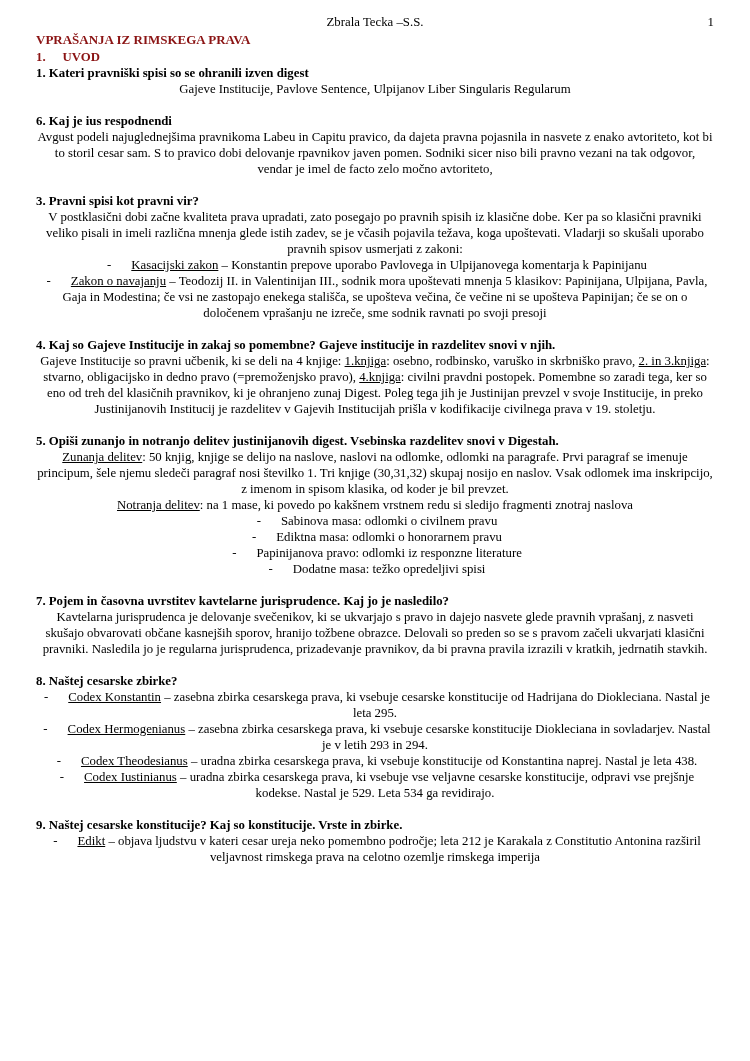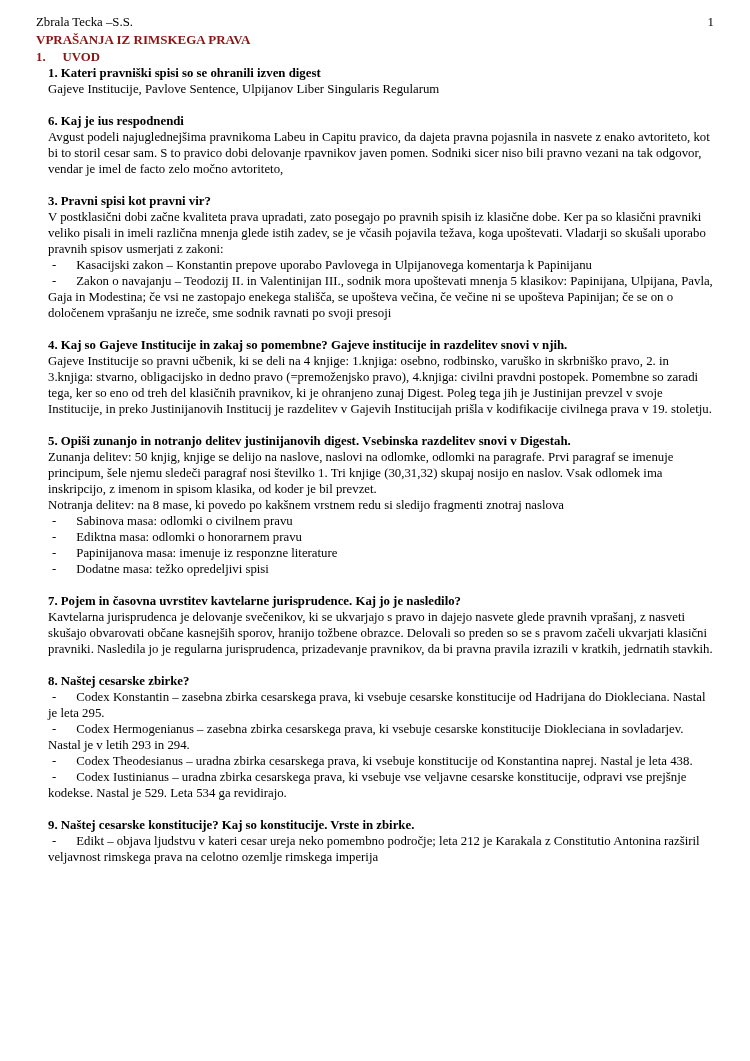--- a/index.html
+++ b/index.html
@@ -21,58 +21,60 @@
     text-align: left;
   }
   .page-number {
     position: absolute;
     top: 14px;
     right: 36px;
     font-size: 12.8px;
   }
   .author-line {
     font-size: 12.8px;
+    text-align: center;
   }
   .doc-title {
     font-weight: bold;
     font-size: 13px;
     line-height: 19px;
     color: #8b1414;
   }
   .chapter {
     margin-top: 0;
     font-weight: bold;
     color: #8b1414;
   }
   .chapter .ch-gap {
     display: inline-block;
     width: 17px;
   }
   section.qa {
     margin-top: 16px;
-    margin-left: 12px;
   }
   section.qa.first {
     margin-top: 0;
   }
   .qh {
     font-weight: bold;
   }
   .para, .li {
     font-weight: normal;
+    text-align: center;
   }
   .li .dash {
     display: inline-block;
     margin-left: 4px;
   }
   .li .gap {
     display: inline-block;
     width: 20px;
   }
   .run.u {
+    text-decoration: underline;
   }
 </style>
 </head>
 <body>
 
 <div class="page">
   <div class="page-number">1</div>
   <div class="author-line">Zbrala Tecka –S.S.</div>
   <div class="doc-title" style="color: rgb(139, 20, 20);">VPRAŠANJA IZ RIMSKEGA PRAVA</div>
   <div class="chapter" style="color: rgb(139, 20, 20);">
@@ -93,24 +95,24 @@
         <div class="li"><span class="dash">-</span><span class="gap"></span><span class="run u">Kasacijski zakon</span><span class="run"> – Konstantin prepove uporabo Pavlovega in Ulpijanovega komentarja k Papinijanu</span></div>
         <div class="li"><span class="dash">-</span><span class="gap"></span><span class="run u">Zakon o navajanju</span><span class="run"> – Teodozij II. in Valentinijan III., sodnik mora upoštevati mnenja 5 klasikov: Papinijana, Ulpijana, Pavla, Gaja in Modestina; če vsi ne zastopajo enekega stališča, se upošteva večina, če večine ni se upošteva Papinijan; če se on o določenem vprašanju ne izreče, sme sodnik ravnati po svoji presoji</span></div>
       </section>
       <section class="qa">
         <div class="qh">4. Kaj so Gajeve Institucije in zakaj so pomembne? Gajeve institucije in razdelitev snovi v njih.</div>
         <div class="para"><span class="run">Gajeve Institucije so pravni učbenik, ki se deli na 4 knjige: </span><span class="run u">1.knjiga</span><span class="run">: osebno, rodbinsko, varuško in skrbniško pravo, </span><span class="run u">2. in 3.knjiga</span><span class="run">: stvarno, obligacijsko in dedno pravo (=premoženjsko pravo), </span><span class="run u">4.knjiga</span><span class="run">: civilni pravdni postopek. Pomembne so zaradi tega, ker so eno od treh del klasičnih pravnikov, ki je ohranjeno zunaj Digest. Poleg tega jih je Justinijan prevzel v svoje Institucije, in preko Justinijanovih Institucij je razdelitev v Gajevih Institucijah prišla v kodifikacije civilnega prava v 19. stoletju.</span></div>
       </section>
       <section class="qa">
         <div class="qh">5. Opiši zunanjo in notranjo delitev justinijanovih digest. Vsebinska razdelitev snovi v Digestah.</div>
         <div class="para"><span class="run u">Zunanja delitev</span><span class="run">: 50 knjig, knjige se delijo na naslove, naslovi na odlomke, odlomki na paragrafe. Prvi paragraf se imenuje principum, šele njemu sledeči paragraf nosi številko 1. Tri knjige (30,31,32) skupaj nosijo en naslov. Vsak odlomek ima inskripcijo, z imenom in spisom klasika, od koder je bil prevzet.</span></div>
-        <div class="para"><span class="run u">Notranja delitev</span><span class="run">: na 8 mase, ki povedo po kakšnem vrstnem redu si sledijo fragmenti znotraj naslova</span></div>
+        <div class="para"><span class="run u">Notranja delitev</span><span class="run">: na 1 mase, ki povedo po kakšnem vrstnem redu si sledijo fragmenti znotraj naslova</span></div>
         <div class="li"><span class="dash">-</span><span class="gap"></span><span class="run">Sabinova masa: odlomki o civilnem pravu</span></div>
         <div class="li"><span class="dash">-</span><span class="gap"></span><span class="run">Ediktna masa: odlomki o honorarnem pravu</span></div>
-        <div class="li"><span class="dash">-</span><span class="gap"></span><span class="run">Papinijanova masa: imenuje iz responzne literature</span></div>
+        <div class="li"><span class="dash">-</span><span class="gap"></span><span class="run">Papinijanova pravo: odlomki iz responzne literature</span></div>
         <div class="li"><span class="dash">-</span><span class="gap"></span><span class="run">Dodatne masa: težko opredeljivi spisi</span></div>
       </section>
       <section class="qa">
         <div class="qh">7. Pojem in časovna uvrstitev kavtelarne jurisprudence. Kaj jo je nasledilo?</div>
         <div class="para"><span class="run">Kavtelarna jurisprudenca je delovanje svečenikov, ki se ukvarjajo s pravo in dajejo nasvete glede pravnih vprašanj, z nasveti skušajo obvarovati občane kasnejših sporov, hranijo tožbene obrazce. Delovali so preden so se s pravom začeli ukvarjati klasični pravniki. Nasledila jo je regularna jurisprudenca, prizadevanje pravnikov, da bi pravna pravila izrazili v kratkih, jedrnatih stavkih.</span></div>
       </section>
       <section class="qa">
         <div class="qh">8. Naštej cesarske zbirke?</div>
         <div class="li"><span class="dash">-</span><span class="gap"></span><span class="run u">Codex Konstantin</span><span class="run"> – zasebna zbirka cesarskega prava, ki vsebuje cesarske konstitucije od Hadrijana do Diokleciana. Nastal je leta 295.</span></div>
         <div class="li"><span class="dash">-</span><span class="gap"></span><span class="run u">Codex Hermogenianus</span><span class="run"> – zasebna zbirka cesarskega prava, ki vsebuje cesarske konstitucije Diokleciana in sovladarjev. Nastal je v letih 293 in 294.</span></div>

